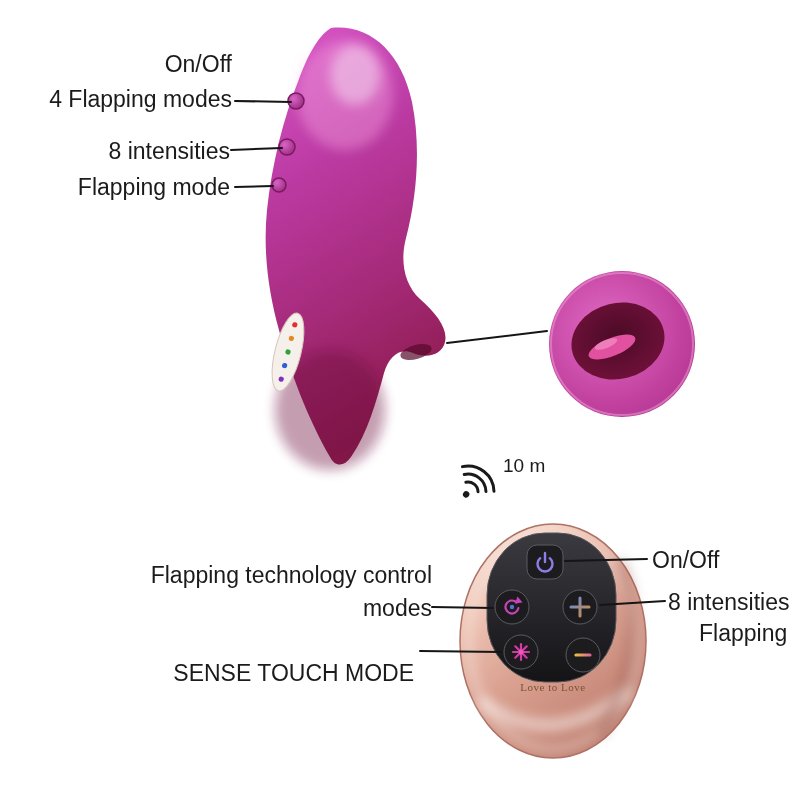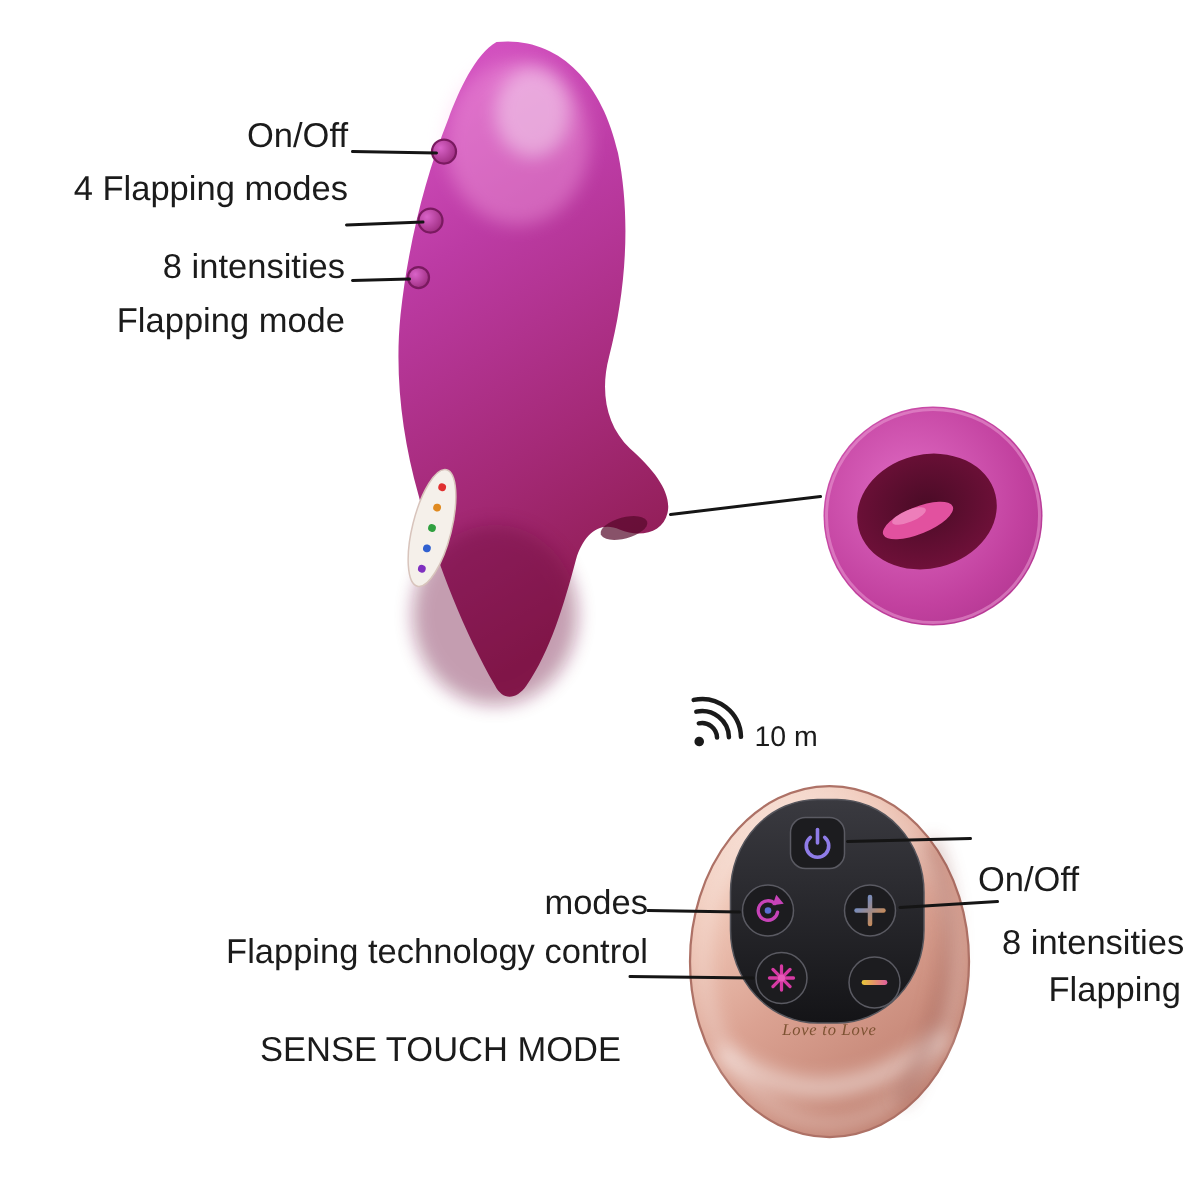--- a/index.html
+++ b/index.html
@@ -1,26 +1,26 @@
 <!DOCTYPE html>
 <html><head>
 <meta charset="utf-8">
 <style>
   * { margin:0; padding:0; box-sizing:border-box; }
   html,body { width:800px; height:800px; background:#ffffff; font-family:"Liberation Sans", sans-serif; }
   .canvas { position:relative; width:800px; height:800px; background:#ffffff; overflow:hidden; }
   .canvas > svg { position:absolute; left:0; top:0; }
-  .lbl { position:absolute; font-size:23px; line-height:35px; color:#1b1b1b; white-space:nowrap;margin-top:26px; }
+  .lbl { position:absolute; font-size:23px; line-height:35px; color:#1b1b1b; white-space:nowrap; }
   .lbl.right { text-align:right; }
   .lbl.center { text-align:center; }
   .lbl.lh32 { line-height:32px; }
   .lbl.lh33 { line-height:33px; }
   .lbl.lh36 { line-height:36px; }
   .range { font-size:19px; }
-  .brand { position:absolute; font-family:"Liberation Serif", serif; font-style:italic;
+  .brand { position:absolute; font-family:"Liberation Serif", serif; 
            font-size:11px; color:#7d5232; text-align:center; letter-spacing:0.5px; }
 </style>
 </head>
 <body>
 
 <div class="canvas">
 
   <svg width="800" height="800" viewBox="0 0 800 800">
     <defs>
       <linearGradient id="devGrad" x1="0" y1="0" x2="0.25" y2="1">
@@ -178,22 +178,22 @@
 
   <div class="lbl right lh36" style="top:133px; right:570px;">
     <div>8 intensities</div>
     <div>Flapping mode</div>
   </div>
 
 
   <div class="lbl range" style="top:448px; left:503px;">10 m</div>
 
   <div class="lbl right lh33" style="top:559px; right:368px;">
+    <div>Flapping technology control</div>
     <div>modes</div>
-    <div>Flapping technology control</div>
   </div>
 
   <div class="lbl right" style="top:656px; right:386px;">SENSE TOUCH MODE</div>
 
   <div class="lbl" style="top:543px; left:652px;">On/Off</div>
   <div class="lbl" style="top:585px; left:668px;">8 intensities</div>
   <div class="lbl" style="top:616px; left:699px;">Flapping</div>
 
   <div class="brand" style="top:681px; left:498px; width:110px;">Love to Love</div>
 

